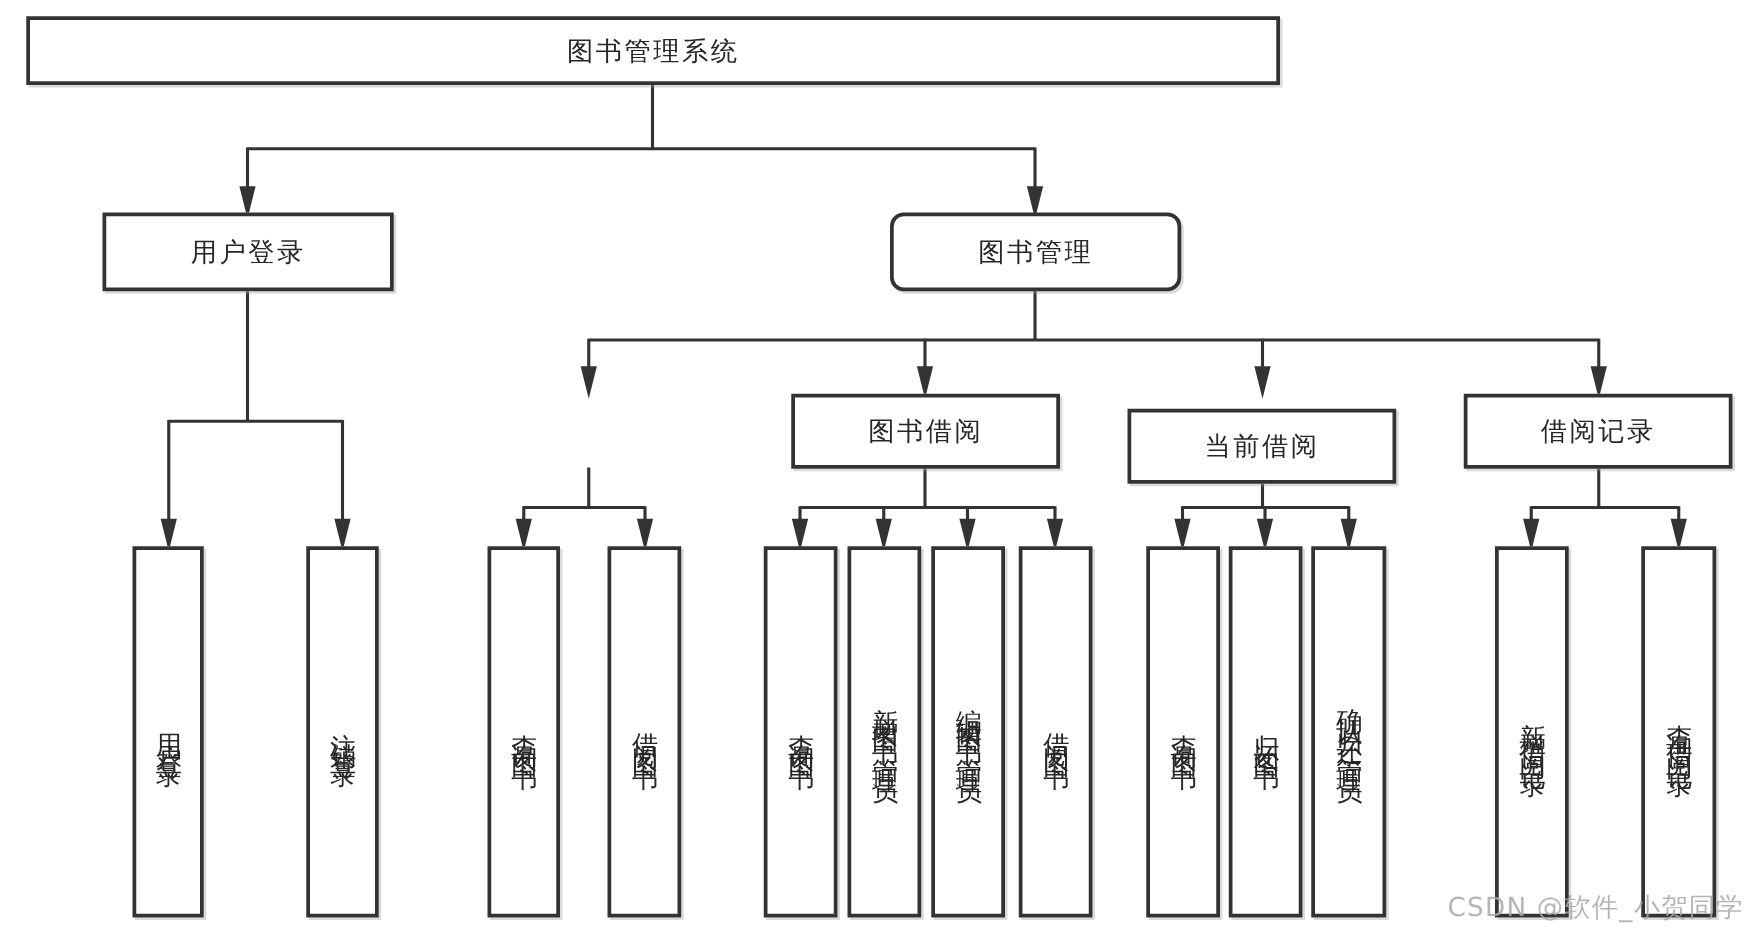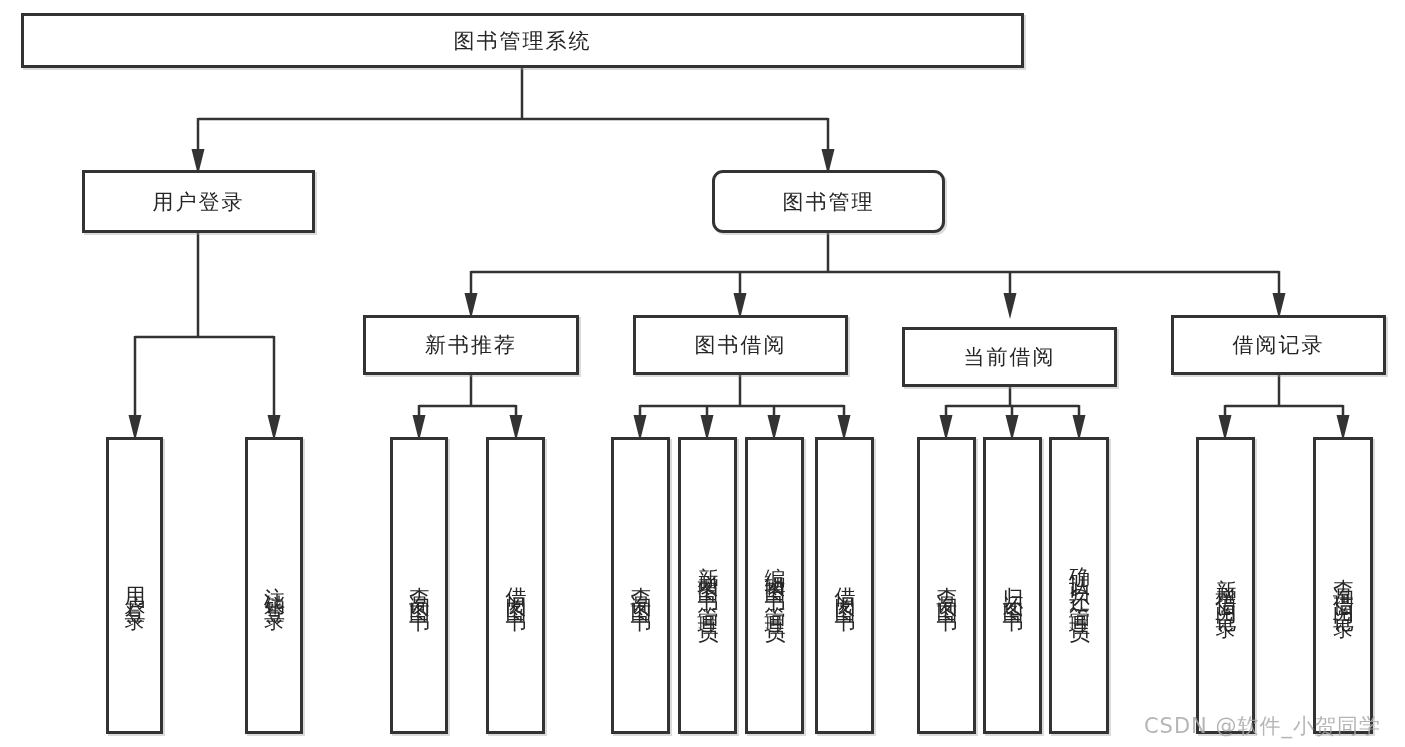--- a/index.html
+++ b/index.html
@@ -52,21 +52,21 @@
   .vnode span {
     writing-mode: vertical-rl;
     text-orientation: mixed;
     font-size: 21px;
     letter-spacing: 8px;
     color: var(--text);
     line-height: 1;
   }
   .watermark {
     position: absolute;
-    right: 24px;
+    right: 10px;
     bottom: 7px;
     font-size: 21px;
     letter-spacing: 1px;
     color: var(--watermark);
     opacity: 0.85;
     z-index: 5;
     white-space: nowrap;
   }
 </style>
 </head>
@@ -138,21 +138,20 @@
       <polygon points="1218.5,415 1231.5,415 1225,441"></polygon>
       <polygon points="1336.5,415 1349.5,415 1343,441"></polygon>
     </g>
   </svg>
 
   <div class="hnode" style="left:21px; top:13px; width:1003px; height:55px;">图书管理系统</div>
 
   <div class="hnode" style="left:82px; top:170px; width:233px; height:63px;">用户登录</div>
   <div class="hnode" style="left:712px; top:170px; width:233px; height:63px;border-radius:11px;">图书管理</div>
 
-  <div class="hnode" style="left:363px; top:315px; width:216px; height:60px;">新书推荐</div>
   <div class="hnode" style="left:633px; top:315px; width:215px; height:60px;">图书借阅</div>
   <div class="hnode" style="left:902px; top:327px; width:215px; height:60px;">当前借阅</div>
   <div class="hnode" style="left:1171px; top:315px; width:215px; height:60px;">借阅记录</div>
 
   <div class="vnode" style="left:106px; width:57px;">
     <span>用户登录</span>
   </div>
   <div class="vnode" style="left:245px; width:58px;">
     <span>注销登录</span>
   </div>

